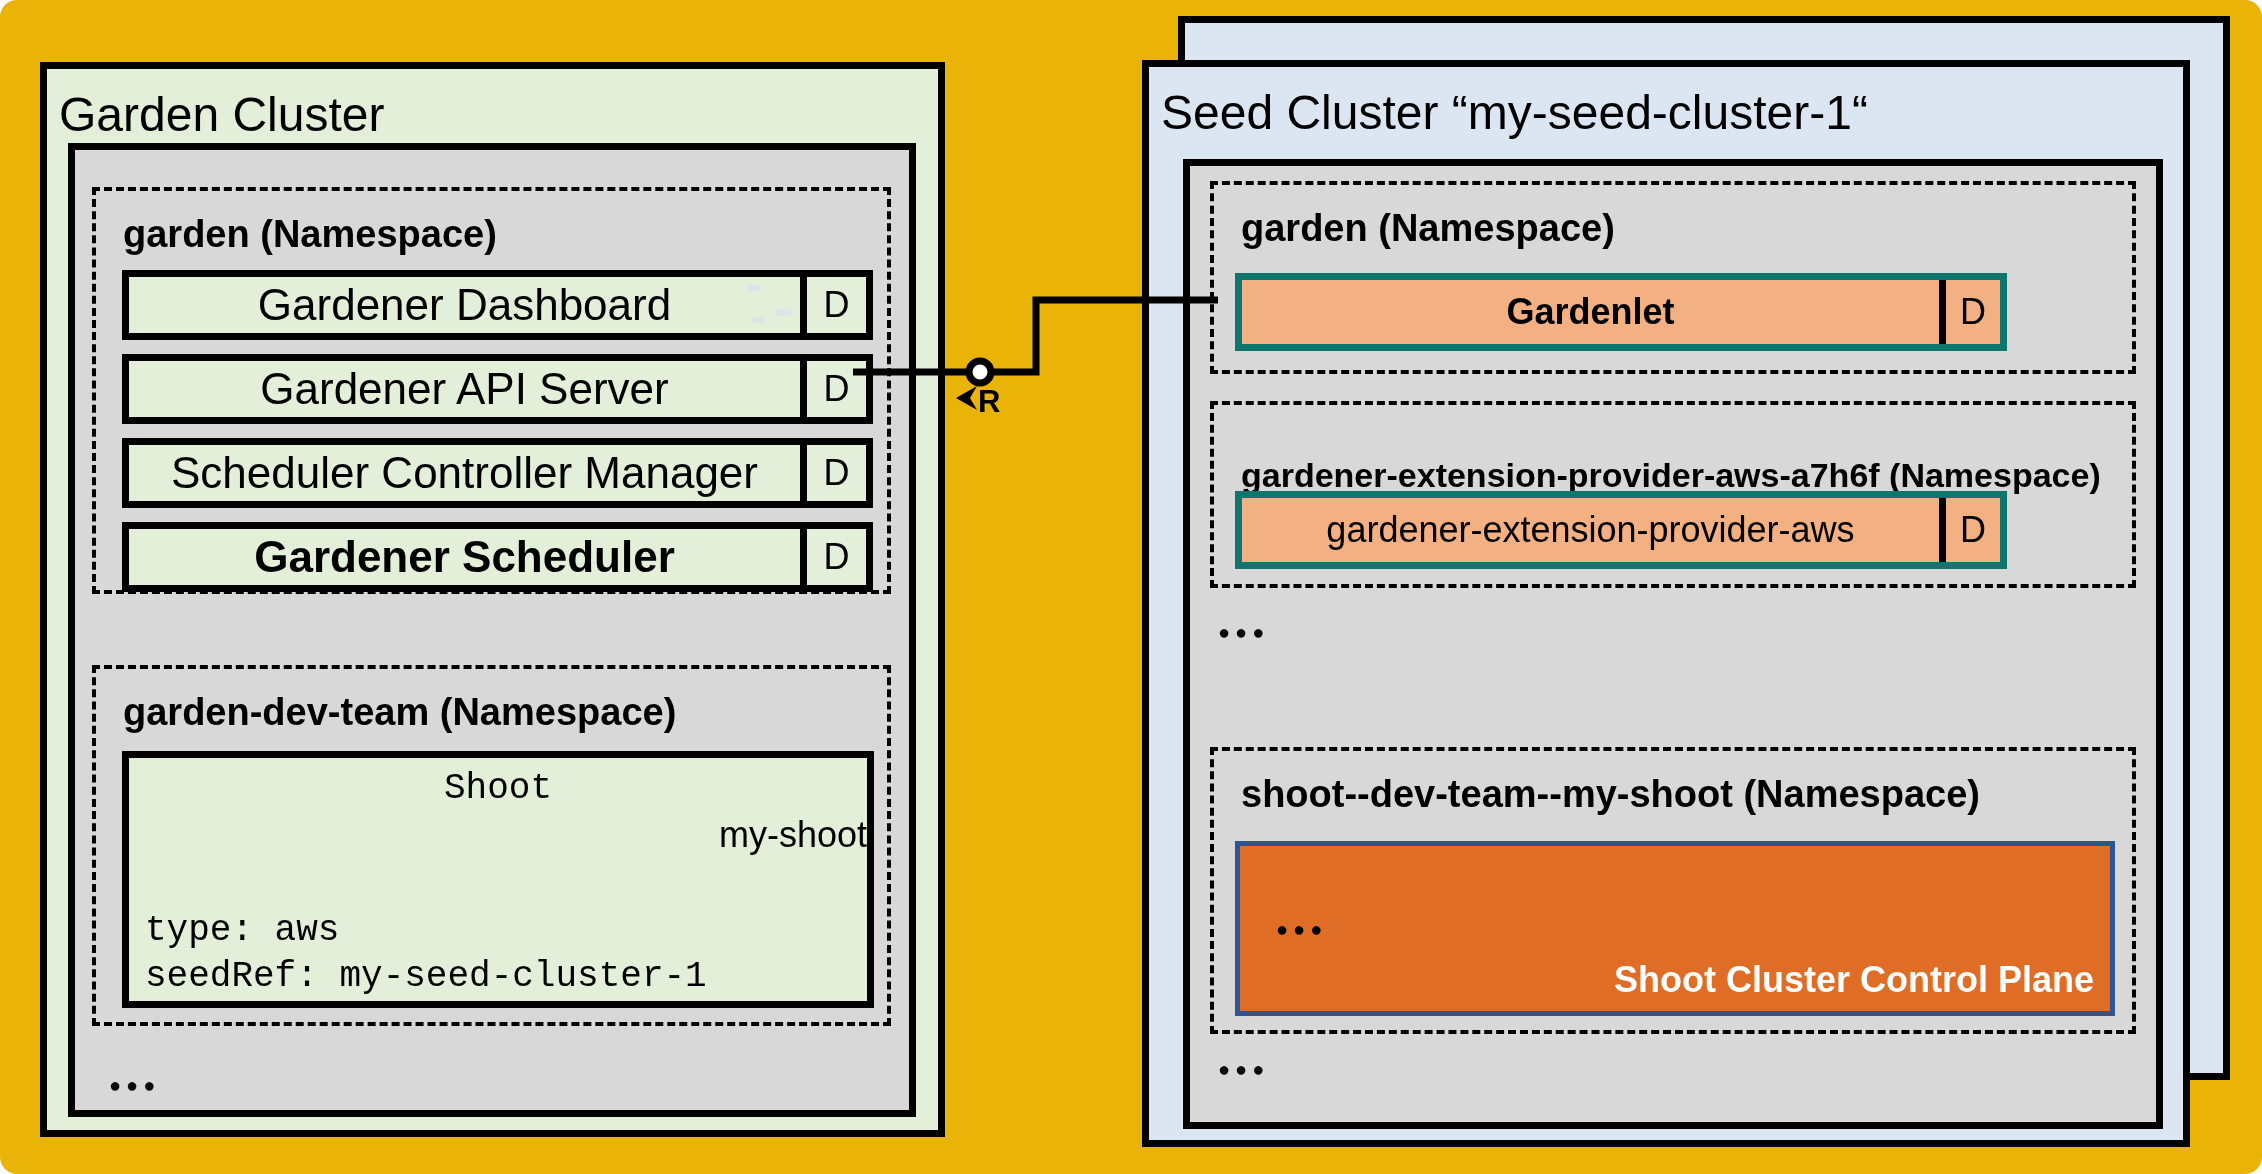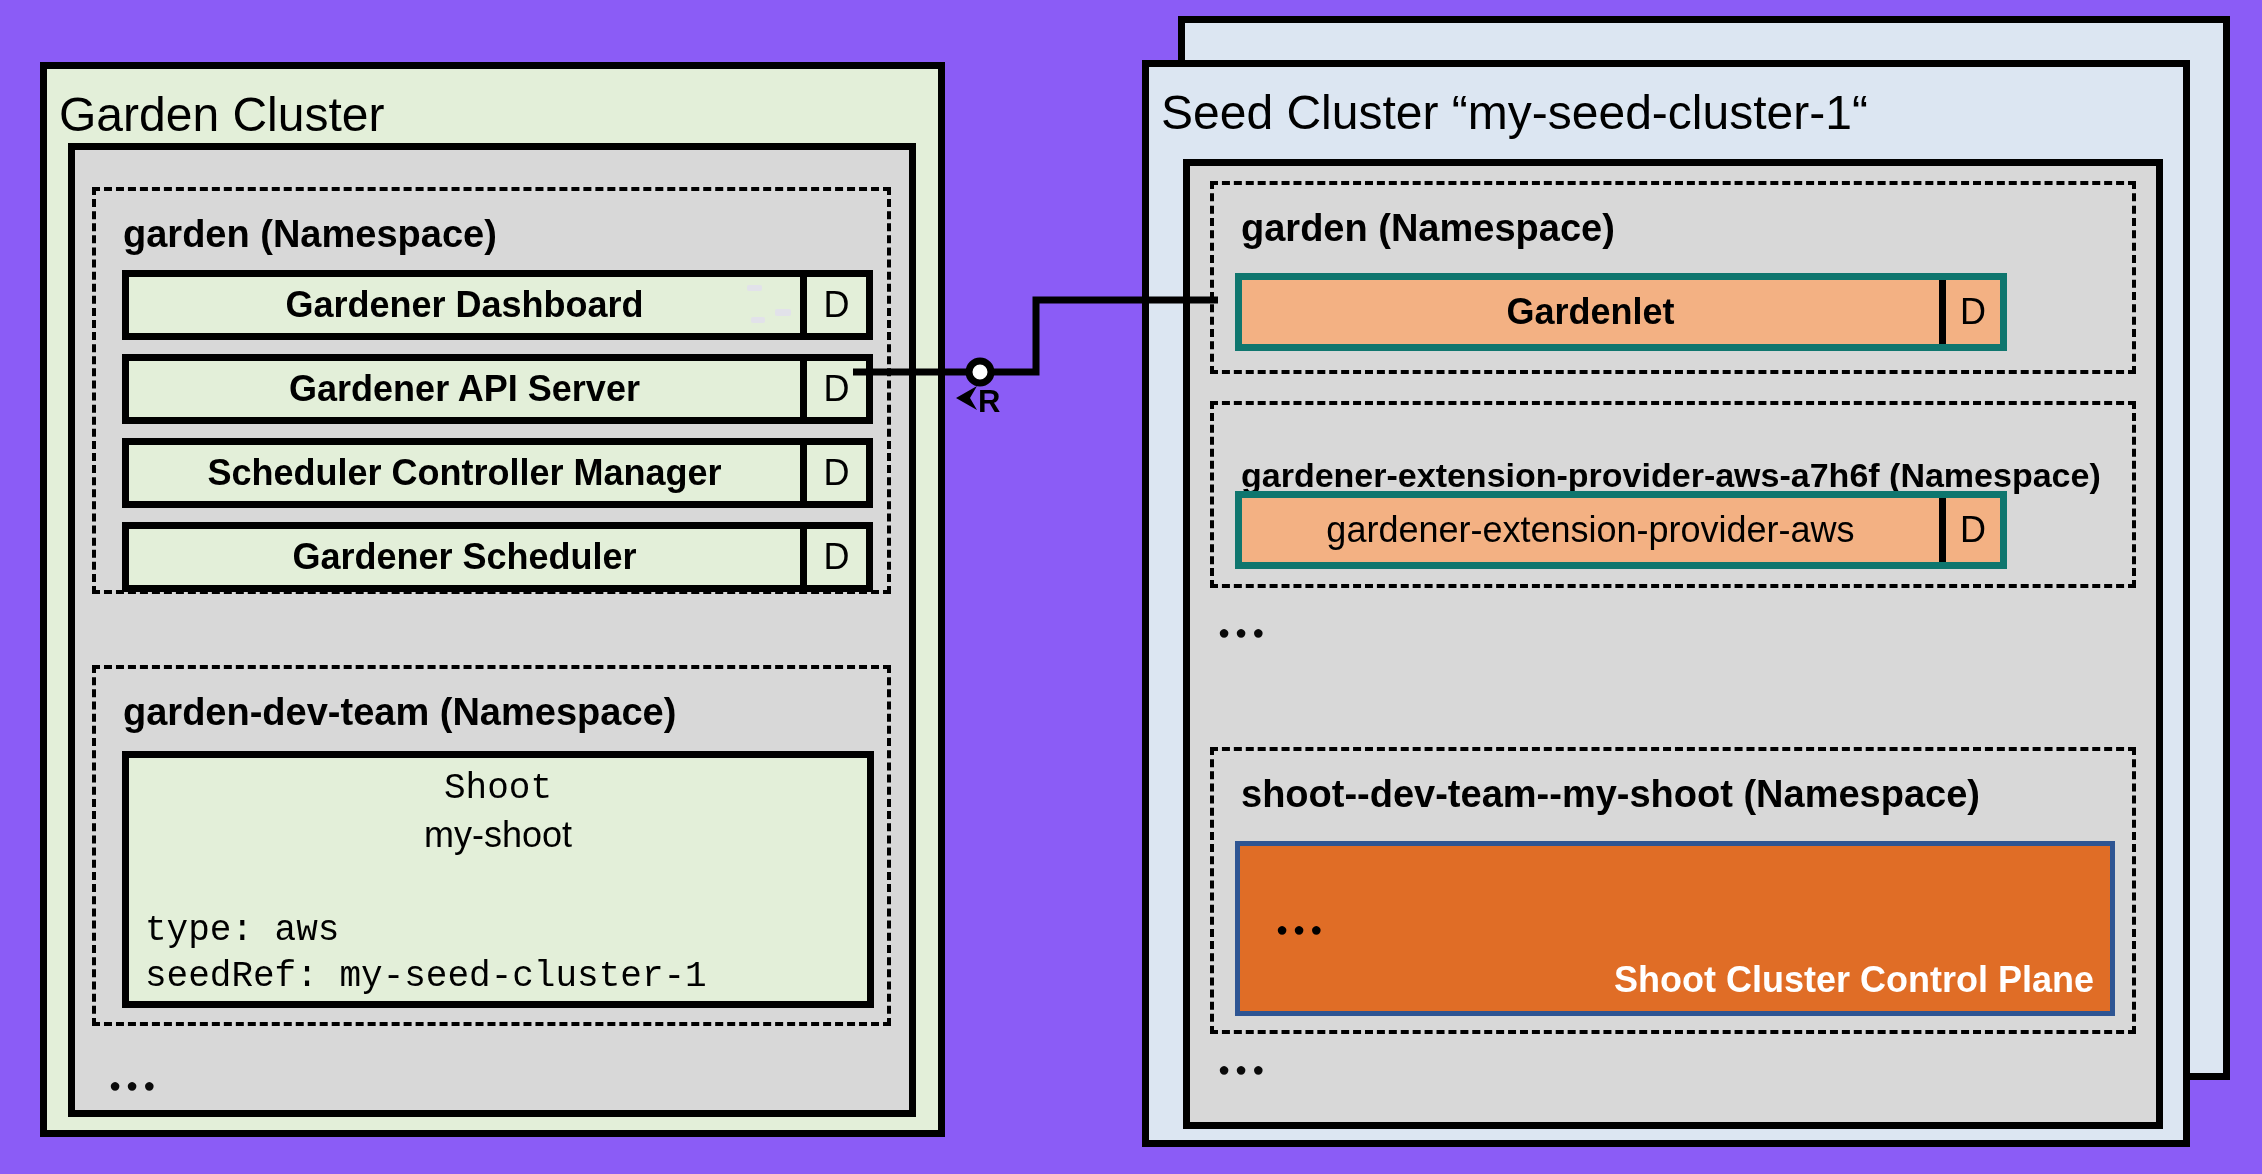--- a/index.html
+++ b/index.html
@@ -1,24 +1,25 @@
 <!DOCTYPE html>
 <html><head>
 <meta charset="utf-8">
 <style>
   * { margin: 0; padding: 0; box-sizing: border-box; }
   html, body { background: #ffffff; }
   .canvas {
     position: relative;
     width: 2262px;
     height: 1174px;
-    background: #8b5cf6;
+    background: #eab308;
     font-family: "Liberation Sans", "DejaVu Sans", sans-serif;
     color: #000;
     overflow: hidden;
+    border-radius: 17px;
   }
 
   
   .cluster-title {
     position: absolute;
     left: 12px; top: 18px;
     font-size: 48px;
     line-height: 1.15;
     white-space: nowrap;
   }
@@ -44,23 +45,22 @@
     position: absolute;
     display: flex;
     border: 7px solid #000;
     align-items: stretch;
   }
   .comp-row .row-label {
     flex: 1;
     display: flex;
     align-items: center;
     justify-content: center;
-    font-size: 36px;
-    white-space: nowrap;
-    font-weight: bold;
+    font-size: 44px;
+    white-space: nowrap;
   }
   .comp-row .row-badge {
     width: 66px;
     border-left: 7px solid #000;
     display: flex;
     align-items: center;
     justify-content: center;
     font-size: 36px;
   }
   .bold { font-weight: bold; }
@@ -100,21 +100,21 @@
     border: 7px solid #000;
   }
   .shoot-kind {
     position: absolute; left: 0; right: 0; top: 10px;
     text-align: center;
     font-family: "Liberation Mono", "DejaVu Sans Mono", monospace;
     font-size: 36px;
   }
   .shoot-name {
     position: absolute; left: 0; right: 0; top: 56px;
-    text-align: center;
+    text-align: right;
     font-size: 36px;
   }
   .shoot-spec1, .shoot-spec2 {
     position: absolute; left: 16px;
     font-family: "Liberation Mono", "DejaVu Sans Mono", monospace;
     font-size: 36px;
     white-space: nowrap;
   }
   .shoot-spec1 { top: 152px; }
   .shoot-spec2 { top: 198px; }

